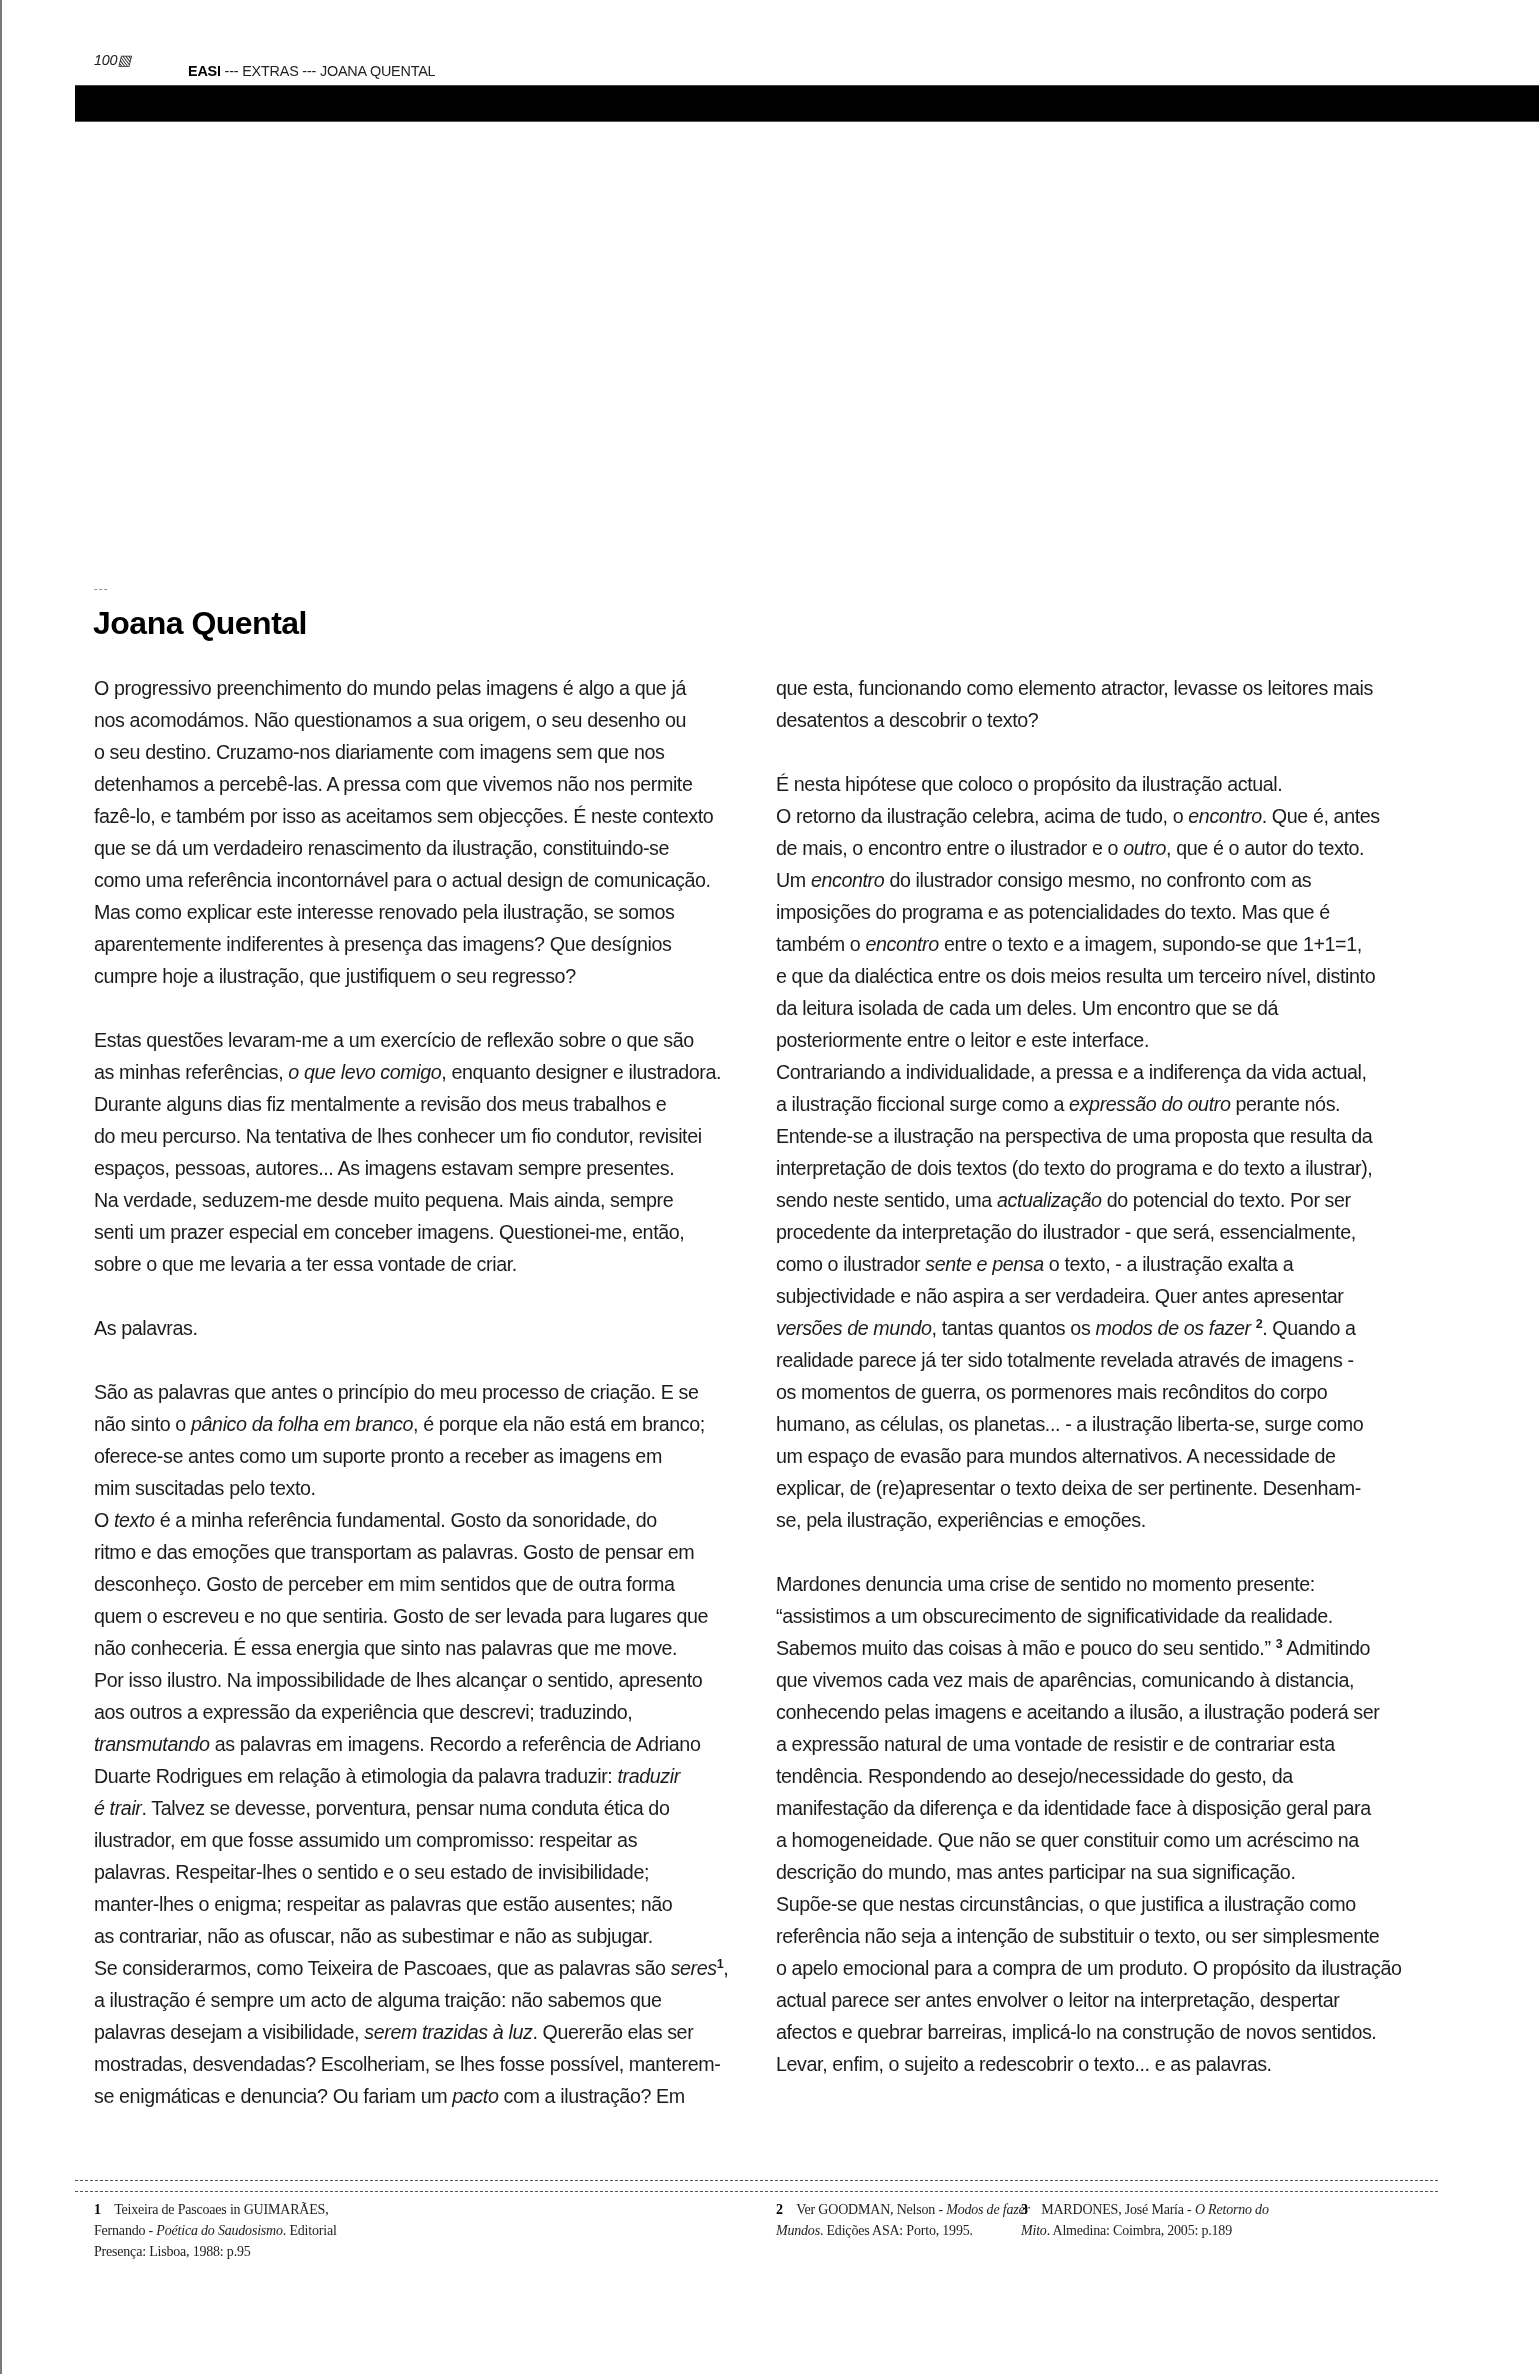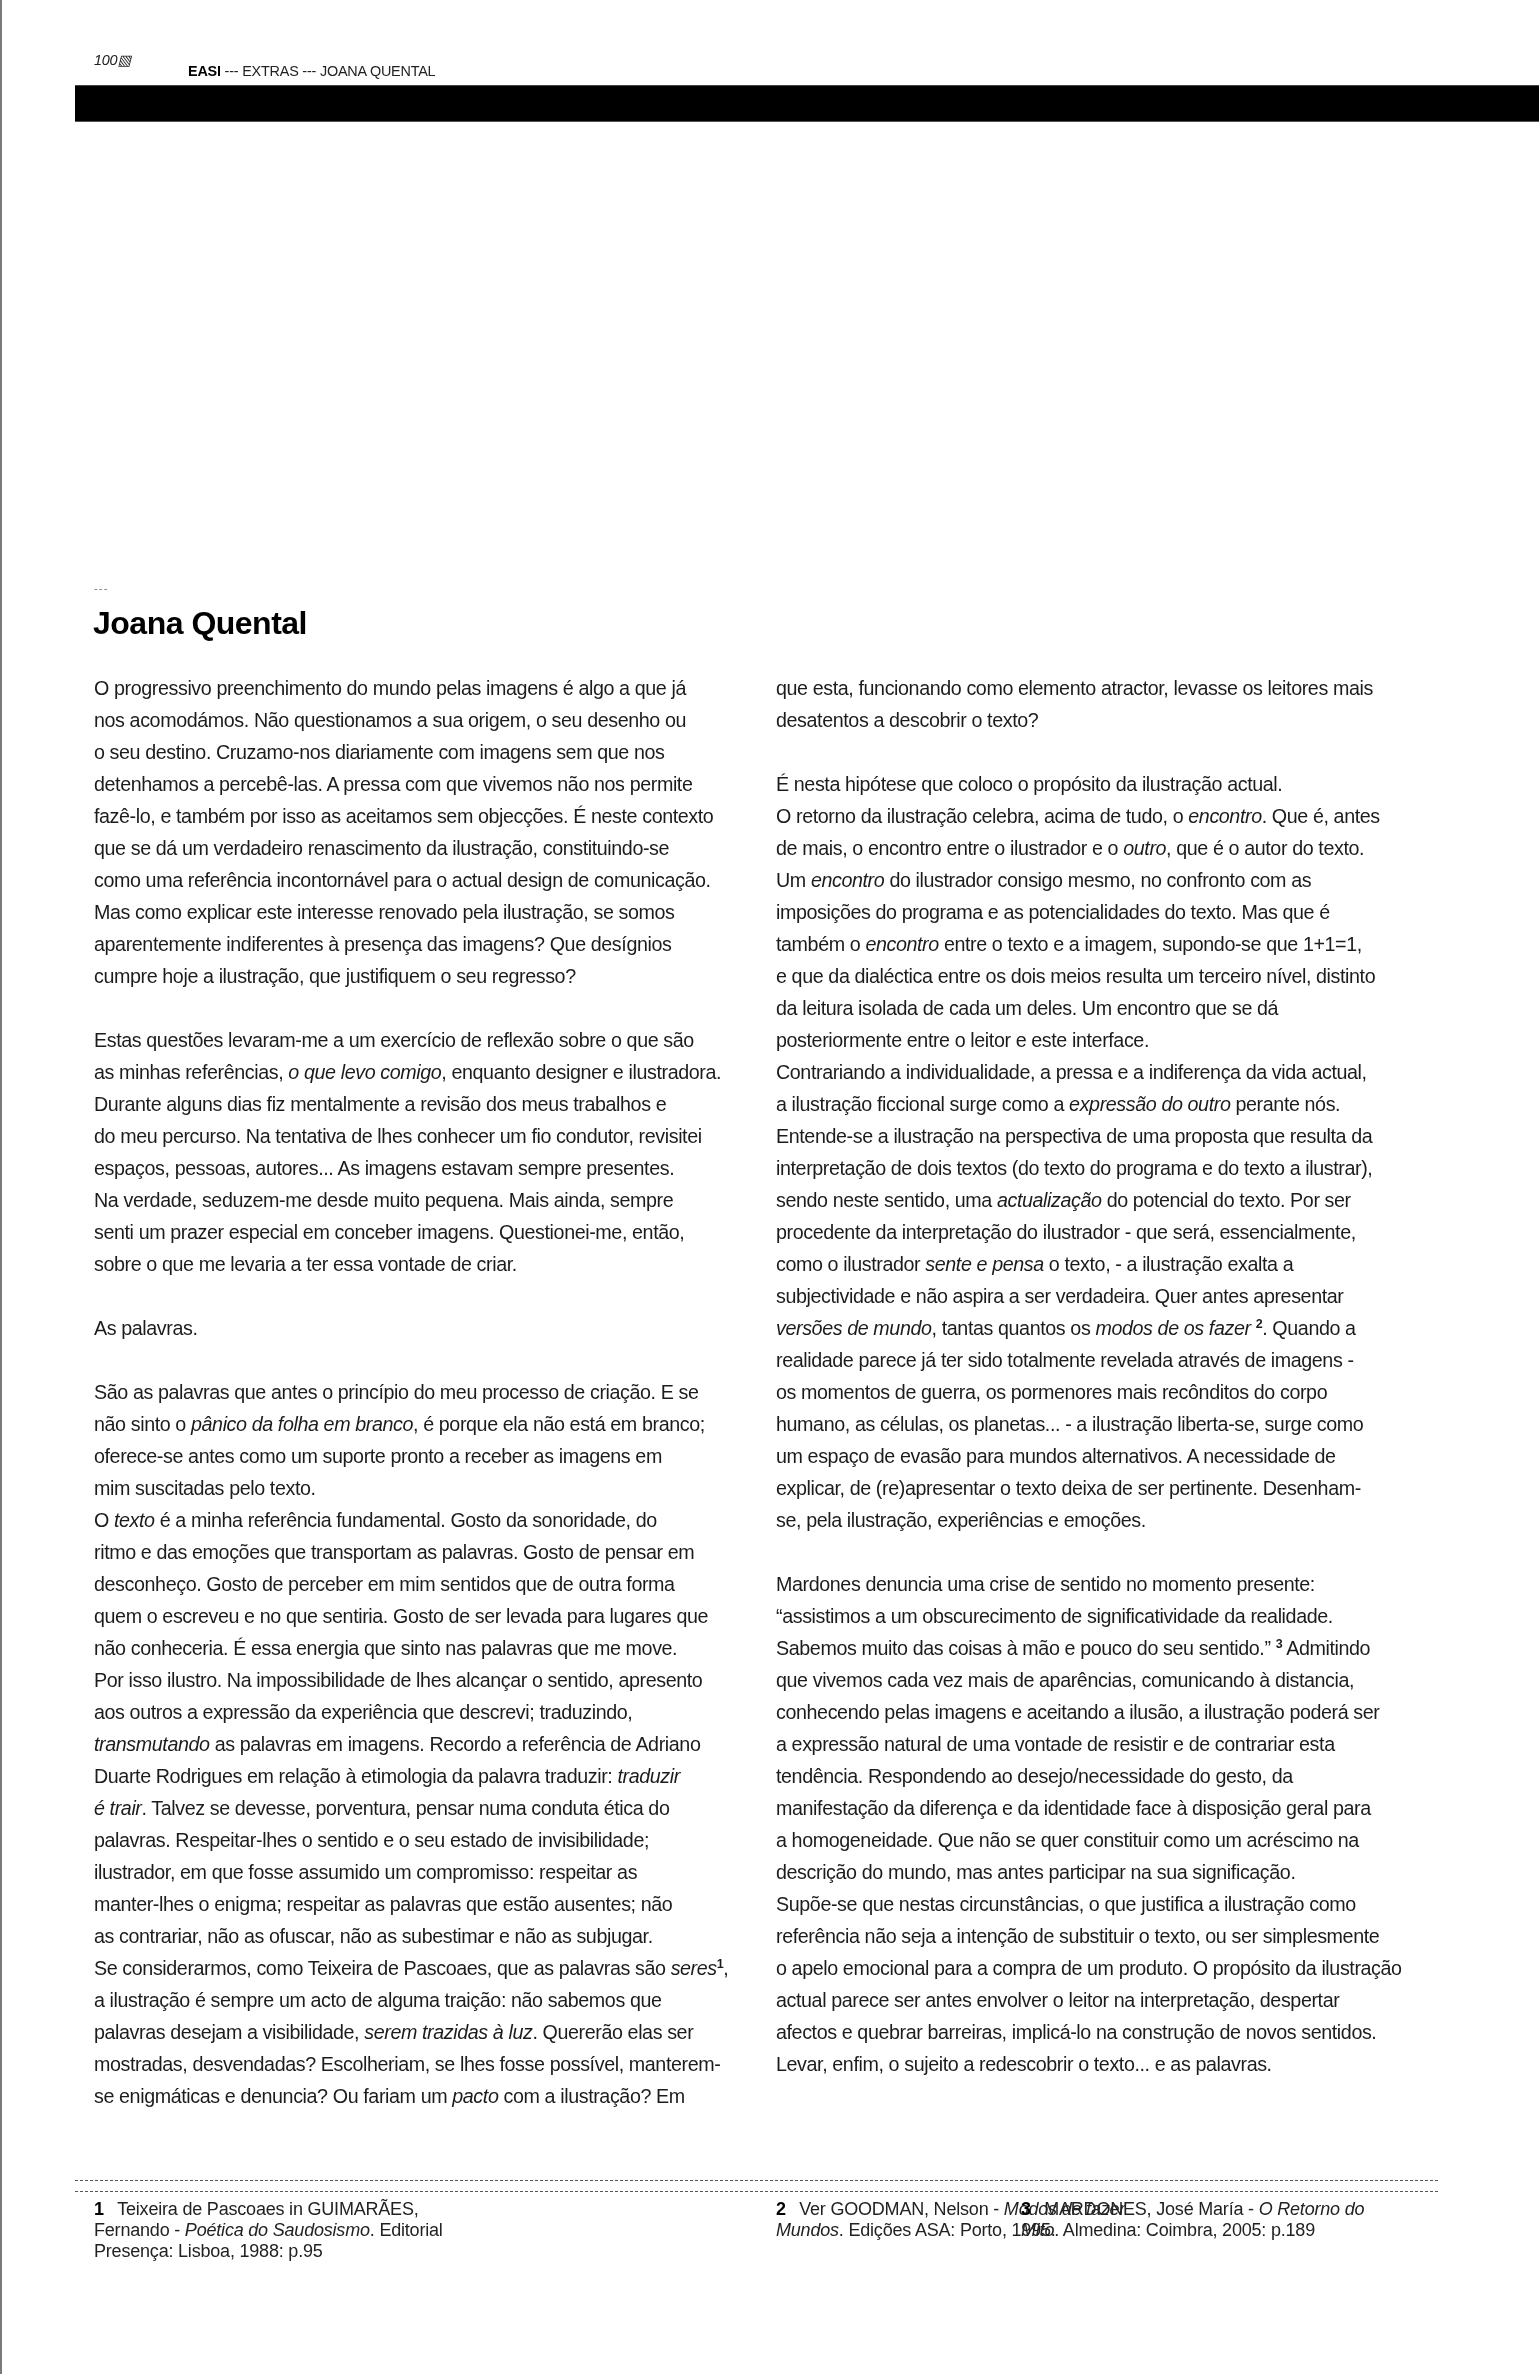--- a/index.html
+++ b/index.html
@@ -18,21 +18,21 @@
   .column { position: absolute; top: 672px; font-size: 19.7px; line-height: 32px; letter-spacing: -0.4px; color: #1c1c1c; }
   .col-left { left: 94px; width: 649px; }
   .col-right { left: 776px; width: 663px; }
   .column p { margin: 0; white-space: nowrap; }
   .column p.gap { height: 32px; }
   .column i { font-style: italic; }
   .column sup { font-size: 12.5px; font-weight: bold; vertical-align: 6.7px; line-height: 0; }
   .rule { position: absolute; left: 75px; width: 1363px; height: 0; border-top: 1.4px dashed #555; }
   .rule.r1 { top: 2180px; }
   .rule.r2 { top: 2191px; }
-  .footnote { position: absolute; top: 2199px; font-size: 18px; line-height: 21px; color: #222; letter-spacing: -0.2px; }
+  .footnote { position: absolute; top: 2199px; font-size: 14px; line-height: 21px; color: #222; letter-spacing: -0.2px; font-family: Liberation Serif, serif; }
   .footnote p { margin: 0; white-space: nowrap; }
   .footnote .num { font-weight: bold; color: #000; margin-right: 13.4px; }
   .footnote i { font-style: italic; }
   .fn1 { left: 94px; }
   .fn2 { left: 776px; }
   .fn3 { left: 1021px; }
 </style>
 </head>
 <body>
 
@@ -78,22 +78,22 @@
     <p><span>O </span><i>texto</i><span> é a minha referência fundamental. Gosto da sonoridade, do</span></p>
     <p><span>ritmo e das emoções que transportam as palavras. Gosto de pensar em</span></p>
     <p><span>desconheço. Gosto de perceber em mim sentidos que de outra forma</span></p>
     <p><span>quem o escreveu e no que sentiria. Gosto de ser levada para lugares que</span></p>
     <p><span>não conheceria. É essa energia que sinto nas palavras que me move.</span></p>
     <p><span>Por isso ilustro. Na impossibilidade de lhes alcançar o sentido, apresento</span></p>
     <p><span>aos outros a expressão da experiência que descrevi; traduzindo,</span></p>
     <p><i>transmutando</i><span> as palavras em imagens. Recordo a referência de Adriano</span></p>
     <p><span>Duarte Rodrigues em relação à etimologia da palavra traduzir: </span><i>traduzir</i></p>
     <p><i>é trair</i><span>. Talvez se devesse, porventura, pensar numa conduta ética do</span></p>
+    <p><span>ilustrador, em que fosse assumido um compromisso: respeitar as</span></p>
     <p><span>palavras. Respeitar-lhes o sentido e o seu estado de invisibilidade;</span></p>
-    <p><span>ilustrador, em que fosse assumido um compromisso: respeitar as</span></p>
     <p><span>manter-lhes o enigma; respeitar as palavras que estão ausentes; não</span></p>
     <p><span>as contrariar, não as ofuscar, não as subestimar e não as subjugar.</span></p>
     <p><span>Se considerarmos, como Teixeira de Pascoaes, que as palavras são </span><i>seres</i><sup>1</sup><span>,</span></p>
     <p><span>a ilustração é sempre um acto de alguma traição: não sabemos que</span></p>
     <p><span>palavras desejam a visibilidade, </span><i>serem trazidas à luz</i><span>. Quererão elas ser</span></p>
     <p><span>mostradas, desvendadas? Escolheriam, se lhes fosse possível, manterem-</span></p>
     <p><span>se enigmáticas e denuncia? Ou fariam um </span><i>pacto</i><span> com a ilustração? Em</span></p>
   </div>
 <div class="column col-right" id="col-right">
     <p><span>que esta, funcionando como elemento atractor, levasse os leitores mais</span></p>

